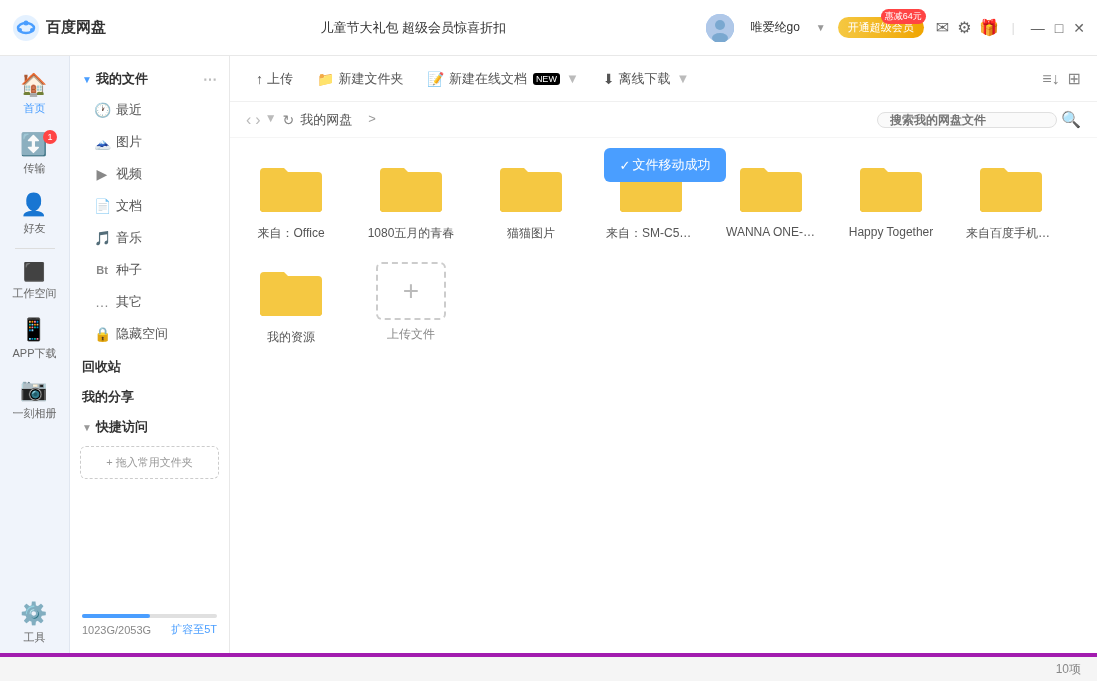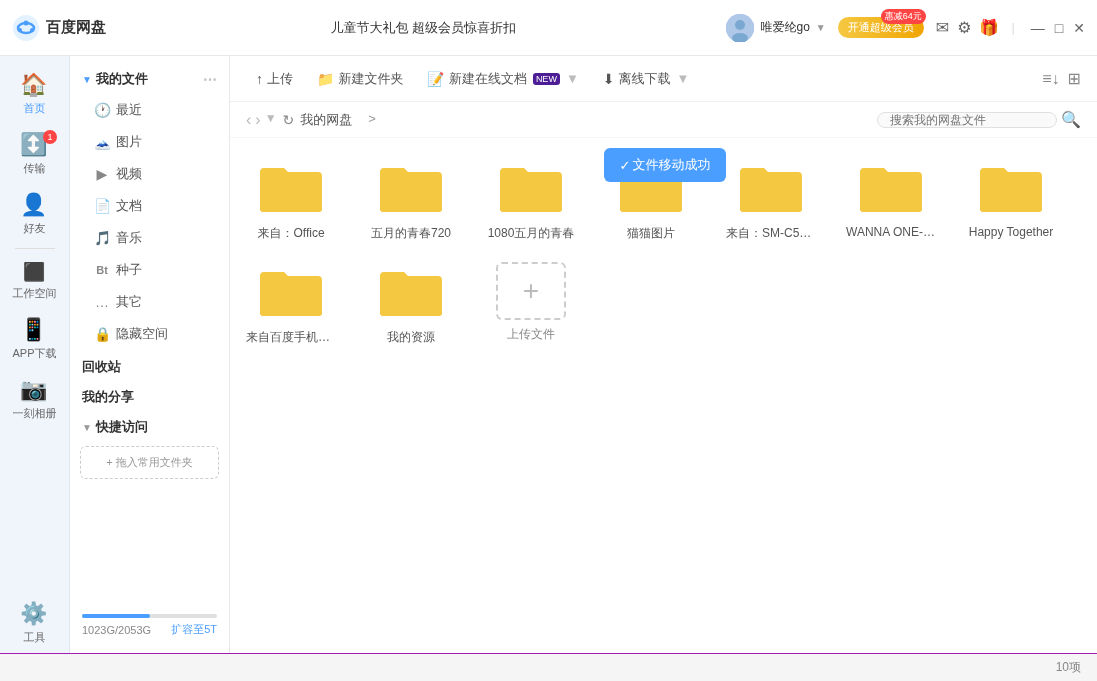--- a/index.html
+++ b/index.html
@@ -3,21 +3,21 @@
   <meta charset="utf-8">
   <style>
     * { margin: 0; padding: 0; box-sizing: border-box; }
     body { font-family: 'Microsoft YaHei', Arial, sans-serif; font-size: 13px; background: #f5f5f5; width: 1097px; height: 681px; overflow: hidden; display: flex; flex-direction: column; }
 
     
     .titlebar { height: 56px; background: #fff; display: flex; align-items: center; padding: 0 12px; border-bottom: 1px solid #e8e8e8; flex-shrink: 0; }
     .titlebar-logo { display: flex; align-items: center; gap: 6px; width: 120px; }
     .logo-icon { width: 28px; height: 28px; }
     .titlebar-center { flex: 1; display: flex; align-items: center; justify-content: center; gap: 6px; font-size: 13px; color: #333; }
-    .titlebar-user { display: flex; align-items: center; gap: 6px; margin: 8px 12px; }
+    .titlebar-user { display: flex; align-items: center; gap: 16px; margin: 8px 12px; }
     .user-avatar { width: 28px; height: 28px; border-radius: 50%; background: linear-gradient(135deg, #a0c4ff, #6fa8dc); display: flex; align-items: center; justify-content: center; font-size: 10px; color: white; }
     .vip-btn { background: linear-gradient(90deg, #f5c842, #f0a500); color: #fff; border: none; border-radius: 12px; padding: 3px 10px; font-size: 11px; cursor: pointer; position: relative; }
     .vip-btn-badge { position: absolute; top: -8px; right: -2px; background: #ff4444; color: white; font-size: 9px; border-radius: 8px; padding: 1px 4px; white-space: nowrap; }
     .titlebar-actions { display: flex; align-items: center; gap: 8px; margin-left: 12px; }
     .titlebar-action-icon { color: #666; font-size: 16px; cursor: pointer; }
     .win-controls { display: flex; align-items: center; gap: 10px; margin-left: 12px; }
     .win-btn { color: #666; font-size: 14px; cursor: pointer; }
 
     
     .main-layout { display: flex; flex: 1; overflow: hidden; }
@@ -49,54 +49,54 @@
     .storage-text { display: flex; align-items: center; justify-content: space-between; margin-top: 4px; font-size: 11px; color: #888; }
     .expand-link { color: #4a9eff; cursor: pointer; font-size: 11px; text-align: right; }
 
     
     .content-area { flex: 1; display: flex; flex-direction: column; background: #fff; overflow: hidden; }
 
     
     .toolbar { height: 46px; display: flex; align-items: center; padding: 0 16px; gap: 4px; border-bottom: 1px solid #f0f0f0; flex-shrink: 0; }
     .toolbar-btn { display: flex; align-items: center; gap: 4px; padding: 5px 10px; border: none; background: none; color: #555; font-size: 13px; cursor: pointer; border-radius: 4px; }
     .toolbar-btn .btn-icon { font-size: 14px; }
-    .new-badge { background: #4c1d95; color: white; font-size: 9px; border-radius: 3px; padding: 1px 3px; margin-left: 2px; }
+    .new-badge { background: #000000; color: white; font-size: 9px; border-radius: 3px; padding: 1px 3px; margin-left: 2px; }
     .toolbar-right { margin-left: auto; display: flex; align-items: center; gap: 8px; }
     .toolbar-view-btn { color: #888; font-size: 16px; cursor: pointer; }
 
     
     .breadcrumb-bar { display: flex; align-items: center; padding: 8px 16px; gap: 6px; border-bottom: 1px solid #f5f5f5; flex-shrink: 0; }
     .nav-arrows { display: flex; gap: 4px; }
     .nav-arrow { color: #bbb; font-size: 16px; cursor: pointer; }
     .refresh-btn { color: #888; font-size: 14px; cursor: pointer; }
     .breadcrumb { display: flex; align-items: flex-start; gap: 16px; font-size: 13px; color: #555; }
     .breadcrumb-item { color: #555; cursor: pointer; }
     .breadcrumb-sep { color: #999; }
     .search-right { margin-left: auto; display: flex; align-items: center; gap: 4px; }
-    .search-input { border: 1px solid #e0e0e0; border-radius: 16px; padding: 0 12px; font-size: 12px; color: #999; background: #fafafa; width: 180px; outline: none; }
+    .search-input { border: 1px solid #e0e0e0; border-radius: 16px; padding: 0 12px; font-size: 12px; color: #999; background: #fafafa; width: 180px; outline: none; font-weight: bold; }
     .search-icon { color: #999; font-size: 16px; cursor: pointer; }
 
     
     .file-grid { flex: 1; overflow-y: auto; padding: 20px 16px; display: flex; flex-wrap: wrap; gap: 20px 30px; align-content: flex-start; position: relative; }
 
     
     .toast { position: absolute; top: 0; left: 50%; transform: translateX(-50%) translateX(80px); background: #4a9eff; color: white; border-radius: 6px; padding: 8px 16px; display: flex; align-items: center; gap: 6px; font-size: 13px; white-space: nowrap; z-index: 100; }
 
     
     .folder-item { display: flex; flex-direction: column; align-items: center; width: 90px; cursor: pointer; gap: 6px; }
     .folder-icon-wrap { position: relative; }
     .folder-name { font-size: 12px; color: #555; text-align: center; max-width: 90px; overflow: hidden; text-overflow: ellipsis; white-space: nowrap; }
 
     
     .upload-placeholder { display: flex; flex-direction: column; align-items: center; width: 90px; cursor: pointer; gap: 6px; }
     .upload-box { width: 70px; height: 58px; border: 2px dashed #ccc; border-radius: 6px; display: flex; align-items: center; justify-content: center; color: #bbb; font-size: 28px; }
     .upload-label { font-size: 12px; color: #888; text-align: center; }
 
     
-    .status-bar { height: 28px; background: #f5f5f5; border-top: 1px solid #a21caf; display: flex; align-items: center; padding: 0 16px; font-size: 12px; color: #888; flex-shrink: 0; }
+    .status-bar { height: 28px; background: #f5f5f5; border-top: 4px solid #a21caf; display: flex; align-items: center; padding: 0 16px; font-size: 12px; color: #888; flex-shrink: 0; }
     .status-bar-right { margin-left: auto; }
 
     
     .folder-svg { width: 70px; height: 58px; }
   </style>
 </head>
 <body>
 
 <div class="titlebar">
   <div class="titlebar-logo">
@@ -297,28 +297,20 @@
   <path d="M4 20 L66 20 L66 50 Q66 54 62 54 L8 54 Q4 54 4 50 Z" fill="#F5C842"></path>
 </svg></div>
       <span class="folder-name">来自：Office</span>
         </div>
         <div class="folder-item">
           <div class="folder-icon-wrap"><svg class="folder-svg" viewBox="0 0 70 58" xmlns="http://www.w3.org/2000/svg">
   <path d="M4 14 Q4 10 8 10 L28 10 L32 14 L62 14 Q66 14 66 18 L66 50 Q66 54 62 54 L8 54 Q4 54 4 50 Z" fill="#F5C842"></path>
   <path d="M4 22 L66 22 L66 50 Q66 54 62 54 L8 54 Q4 54 4 50 Z" fill="#F0B429"></path>
   <path d="M4 20 L66 20 L66 50 Q66 54 62 54 L8 54 Q4 54 4 50 Z" fill="#F5C842"></path>
 </svg></div>
-      <span class="folder-name">五月的青春720</span>
-        </div>
-        <div class="folder-item">
-          <div class="folder-icon-wrap"><svg class="folder-svg" viewBox="0 0 70 58" xmlns="http://www.w3.org/2000/svg">
-  <path d="M4 14 Q4 10 8 10 L28 10 L32 14 L62 14 Q66 14 66 18 L66 50 Q66 54 62 54 L8 54 Q4 54 4 50 Z" fill="#F5C842"></path>
-  <path d="M4 22 L66 22 L66 50 Q66 54 62 54 L8 54 Q4 54 4 50 Z" fill="#F0B429"></path>
-  <path d="M4 20 L66 20 L66 50 Q66 54 62 54 L8 54 Q4 54 4 50 Z" fill="#F5C842"></path>
-</svg></div>
       <span class="folder-name">1080五月的青春</span>
         </div>
         <div class="folder-item">
           <div class="folder-icon-wrap"><svg class="folder-svg" viewBox="0 0 70 58" xmlns="http://www.w3.org/2000/svg">
   <path d="M4 14 Q4 10 8 10 L28 10 L32 14 L62 14 Q66 14 66 18 L66 50 Q66 54 62 54 L8 54 Q4 54 4 50 Z" fill="#F5C842"></path>
   <path d="M4 22 L66 22 L66 50 Q66 54 62 54 L8 54 Q4 54 4 50 Z" fill="#F0B429"></path>
   <path d="M4 20 L66 20 L66 50 Q66 54 62 54 L8 54 Q4 54 4 50 Z" fill="#F5C842"></path>
 </svg></div>
       <span class="folder-name">猫猫图片</span>
         </div>

